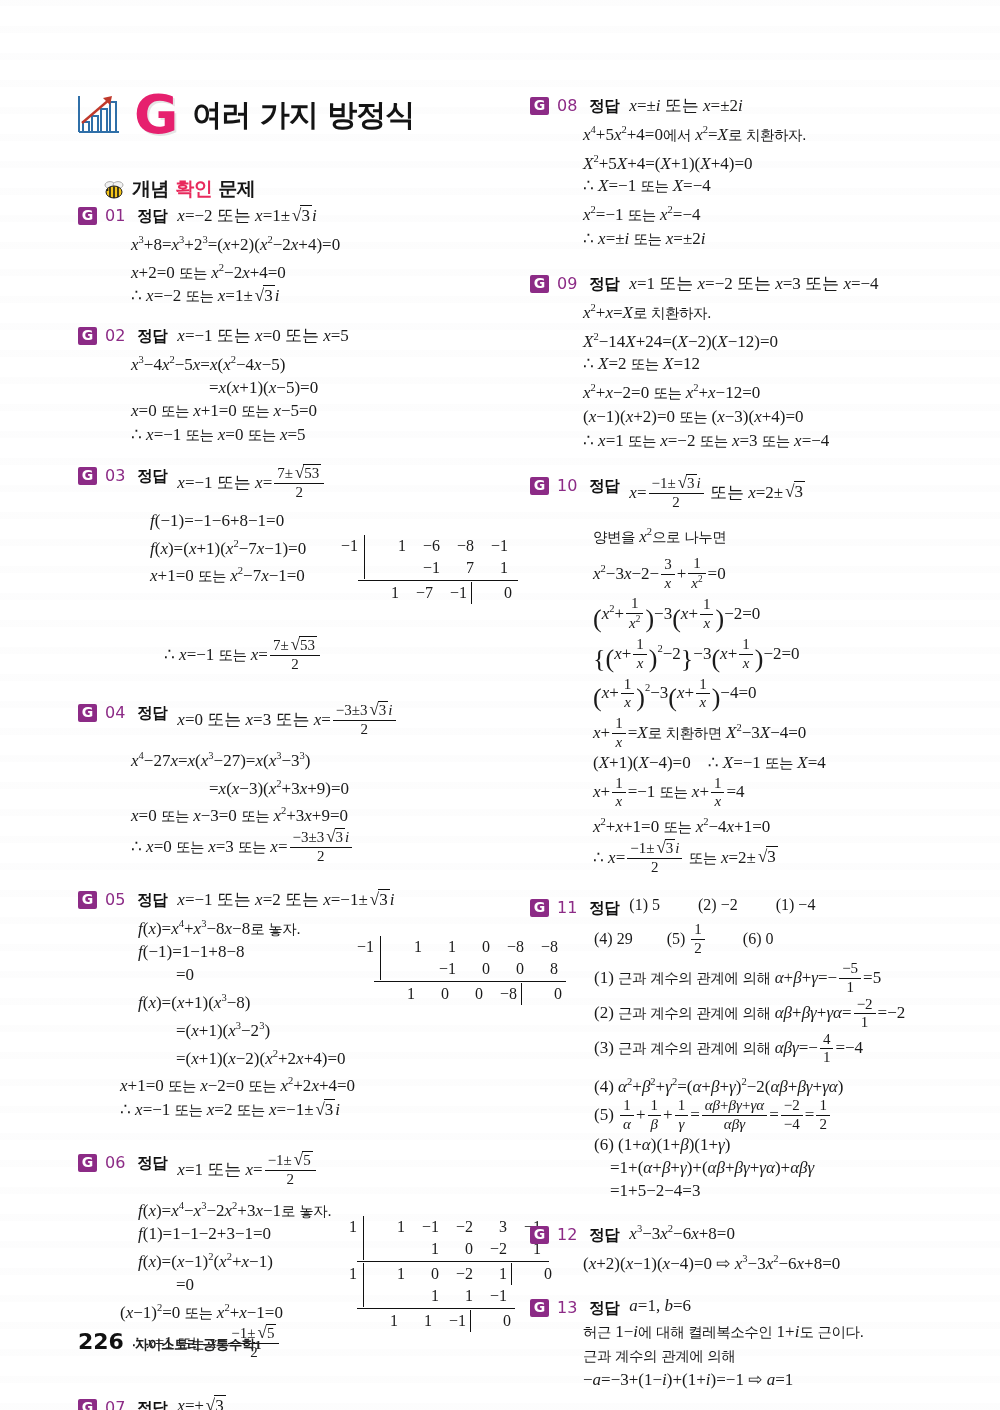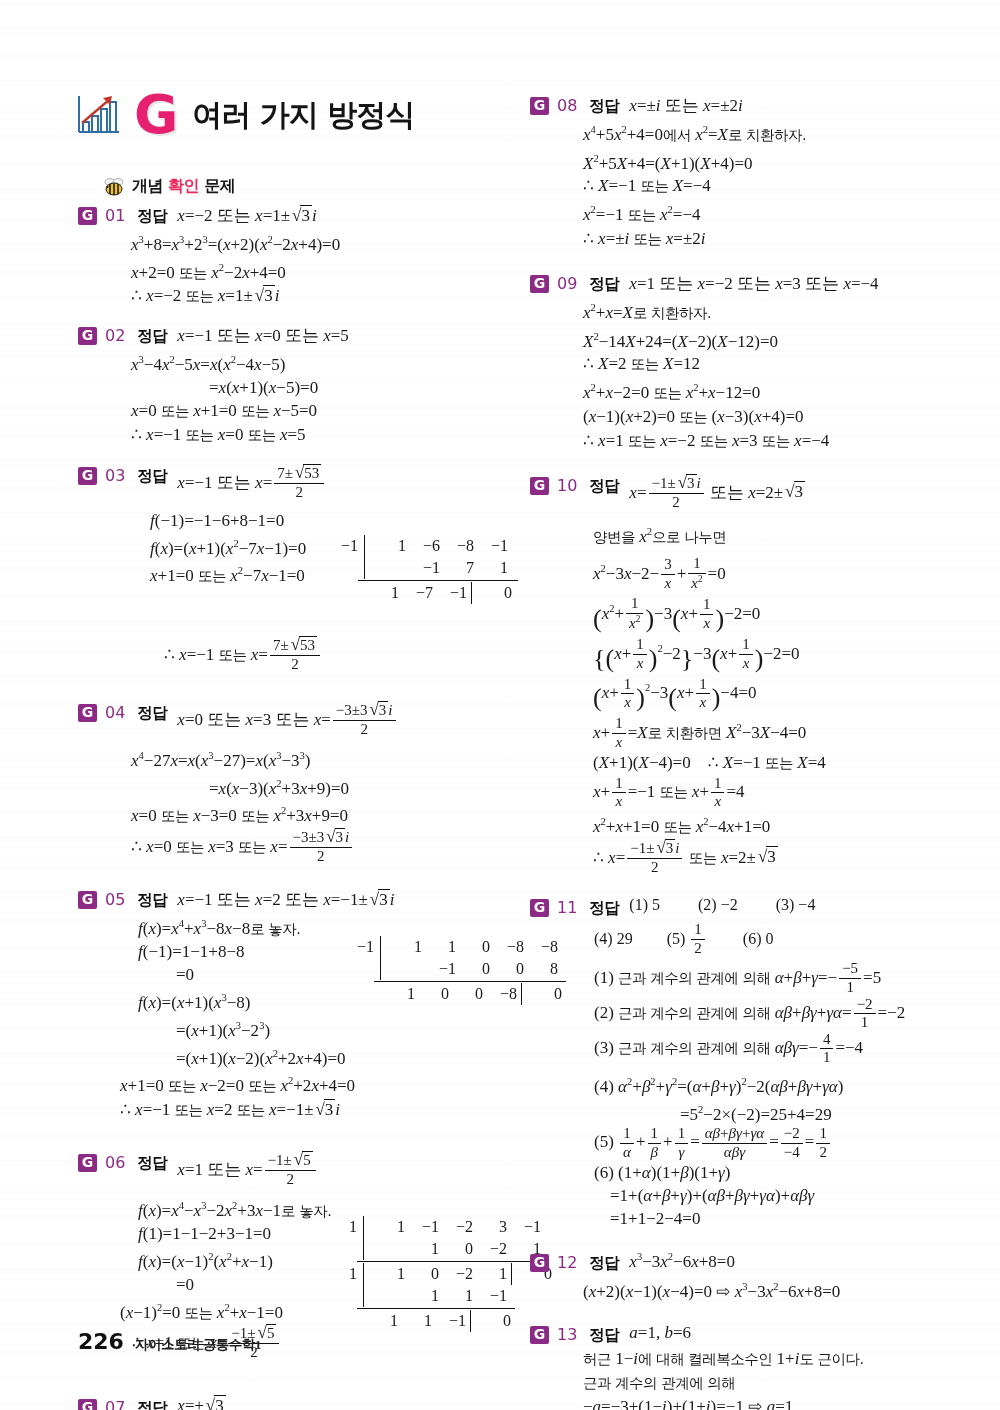--- a/index.html
+++ b/index.html
@@ -31,21 +31,21 @@
     text-shadow:2px 2px 0 rgba(0,0,0,0.10);
     margin-left:2px;margin-right:6px;
   }
   .chapter-title{
     font-family:"DejaVu Sans", sans-serif;
     font-weight:bold;font-size:30px;color:#141414;letter-spacing:-1px;
   }
 
   .section-head{position:absolute;left:103px;top:176px;display:flex;align-items:center;gap:7px;}
   .bee-icon{width:22px;height:19px;position:relative;}
-  .section-title{font-family:"DejaVu Sans",sans-serif;font-weight:bold;font-size:16px;color:#171717;letter-spacing:-.5px;}
+  .section-title{font-family:"DejaVu Sans",sans-serif;font-weight:bold;font-size:19px;color:#171717;letter-spacing:-.5px;}
   .section-title .hl{color:#e8295c;}
 
   
   .col{position:absolute;top:205px;width:430px;}
   .col-left{left:78px;}
   .col-right{left:530px;top:95px;}
 
   .item{position:relative;margin-bottom:13px;}
   .item-head{display:flex;align-items:flex-start;gap:5px;}
   .gbadge{
@@ -418,36 +418,35 @@
     <div class="item" style="margin-bottom:20px;margin-top:22px;">
       <div class="item-head">
         <span class="gbadge">G</span>
         <span class="qnum">11</span>
         <span class="ans-label">정답</span>
         <span class="ans-val" style="font-size:16px;">
           <span>(1) 5</span>
           <span style="display:inline-block;width:30px;"></span>
           <span>(2) −2</span>
           <span style="display:inline-block;width:30px;"></span>
-          <span>(3) −4</span>
+          <span>(1) −4</span>
         </span>
       </div>
       <div class="body" style="margin-left:64px;">
         <div class="line tall" style="font-size:16px;margin-top:3px;">
           (4) 29 <span style="display:inline-block;width:26px;"></span> (5) <span class="frac"><span class="num">1</span><span class="den">2</span></span> <span style="display:inline-block;width:28px;"></span> (6) 0
         </div>
         <div class="line tall" style="margin-top:4px;">(1) <span class="kr">근과 계수의 관계에 의해</span> <em class="v">α</em>+<em class="v">β</em>+<em class="v">γ</em>=−<span class="frac"><span class="num">−5</span><span class="den">1</span></span>=5</div>
         <div class="line tall">(2) <span class="kr">근과 계수의 관계에 의해</span> <em class="v">αβ</em>+<em class="v">βγ</em>+<em class="v">γα</em>=<span class="frac"><span class="num">−2</span><span class="den">1</span></span>=−2</div>
         <div class="line tall">(3) <span class="kr">근과 계수의 관계에 의해</span> <em class="v">αβγ</em>=−<span class="frac"><span class="num">4</span><span class="den">1</span></span>=−4</div>
         <div class="line" style="margin-top:4px;">(4) <em class="v">α</em><sup class="e">2</sup>+<em class="v">β</em><sup class="e">2</sup>+<em class="v">γ</em><sup class="e">2</sup>=(<em class="v">α</em>+<em class="v">β</em>+<em class="v">γ</em>)<sup class="e">2</sup>−2(<em class="v">αβ</em>+<em class="v">βγ</em>+<em class="v">γα</em>)</div>
-        <div class="line ind3" style="padding-left:86px;">=5<sup class="e">2</sup>−2×(−2)=25+4=29</div>
         <div class="line tall">(5) <span class="frac"><span class="num">1</span><span class="den"><em class="v">α</em></span></span>+<span class="frac"><span class="num">1</span><span class="den"><em class="v">β</em></span></span>+<span class="frac"><span class="num">1</span><span class="den"><em class="v">γ</em></span></span>=<span class="frac"><span class="num"><em class="v">αβ</em>+<em class="v">βγ</em>+<em class="v">γα</em></span><span class="den"><em class="v">αβγ</em></span></span>=<span class="frac"><span class="num">−2</span><span class="den">−4</span></span>=<span class="frac"><span class="num">1</span><span class="den">2</span></span></div>
         <div class="line">(6) (1+<em class="v">α</em>)(1+<em class="v">β</em>)(1+<em class="v">γ</em>)</div>
         <div class="line ind1">=1+(<em class="v">α</em>+<em class="v">β</em>+<em class="v">γ</em>)+(<em class="v">αβ</em>+<em class="v">βγ</em>+<em class="v">γα</em>)+<em class="v">αβγ</em></div>
-        <div class="line ind1">=1+1−2−4=0</div>
+        <div class="line ind1">=1+5−2−4=3</div>
       </div>
     </div>
 
     <div class="item" style="margin-bottom:22px;margin-top:22px;">
       <div class="item-head">
         <span class="gbadge">G</span>
         <span class="qnum">12</span>
         <span class="ans-label">정답</span>
         <span class="ans-val"><em class="v">x</em><sup class="e">3</sup>−3<em class="v">x</em><sup class="e">2</sup>−6<em class="v">x</em>+8=0</span>
       </div>

